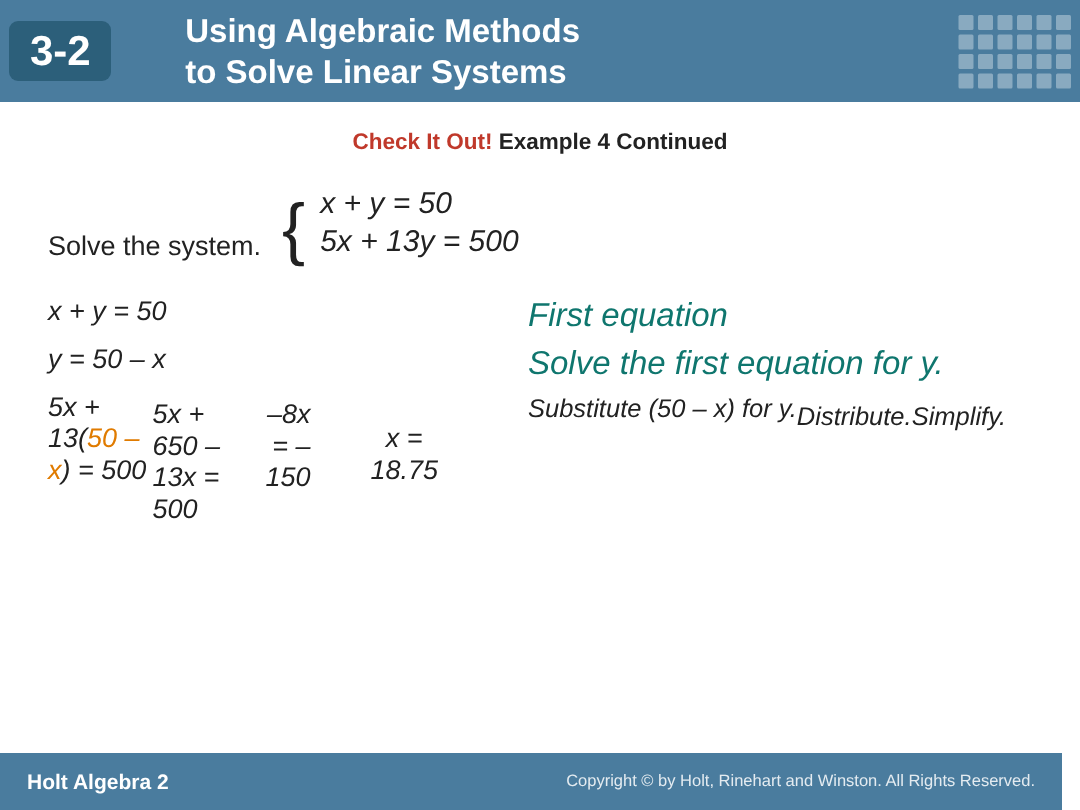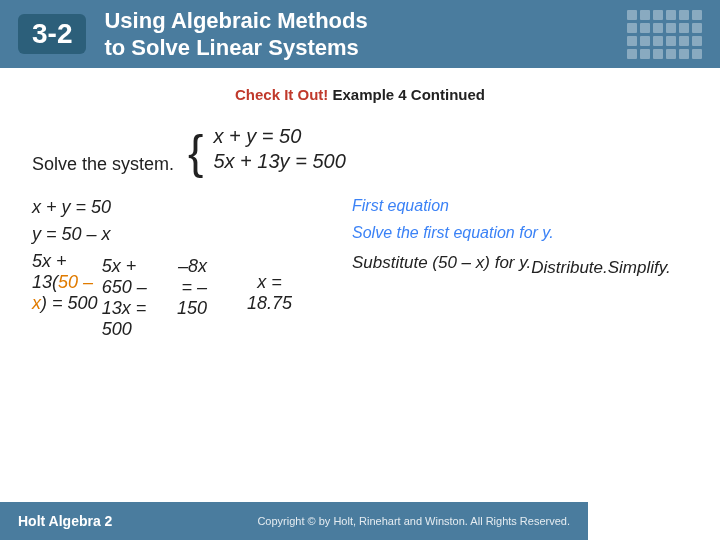--- a/index.html
+++ b/index.html
@@ -10,22 +10,23 @@
       overflow: hidden;
       font-family: Arial, sans-serif;
       background: #fff;
     }
 
     
     .header {
       background: #4a7c9e;
       display: flex;
       align-items: center;
-      padding: 10px 18px;
+      padding: 10px 6px;
       height: 68px;
+      gap: 31px;
     }
 
     .header-badge {
       background: #2c5f7a;
       color: #fff;
       font-size: 28px;
       font-weight: bold;
       padding: 6px 14px;
       border-radius: 6px;
       margin-right: 18px;
@@ -122,22 +123,22 @@
     .step-math {
       flex: 0 0 320px;
       font-size: 18px;
       color: #222;
       font-style: italic;
       padding-right: 20px;
     }
 
     .step-note {
       flex: 1;
-      font-size: 16px;
-      color: #3b82f6;
+      font-size: 22px;
+      color: #0f766e;
       font-style: italic;
     }
 
     .highlight-orange {
       color: #e07b00;
     }
 
     .step-row-multi {
       display: flex;
       align-items: flex-start;
@@ -166,21 +167,21 @@
 
     .step-note-multi span {
       margin-bottom: 2px;
     }
 
     
     .footer {
       position: absolute;
       bottom: 0;
       left: 0;
-      width: 588px;
+      width: 708px;
       height: 38px;
       background: #4a7c9e;
       display: flex;
       align-items: center;
       justify-content: space-between;
       padding: 0 18px;
     }
 
     .footer-left {
       color: #fff;

